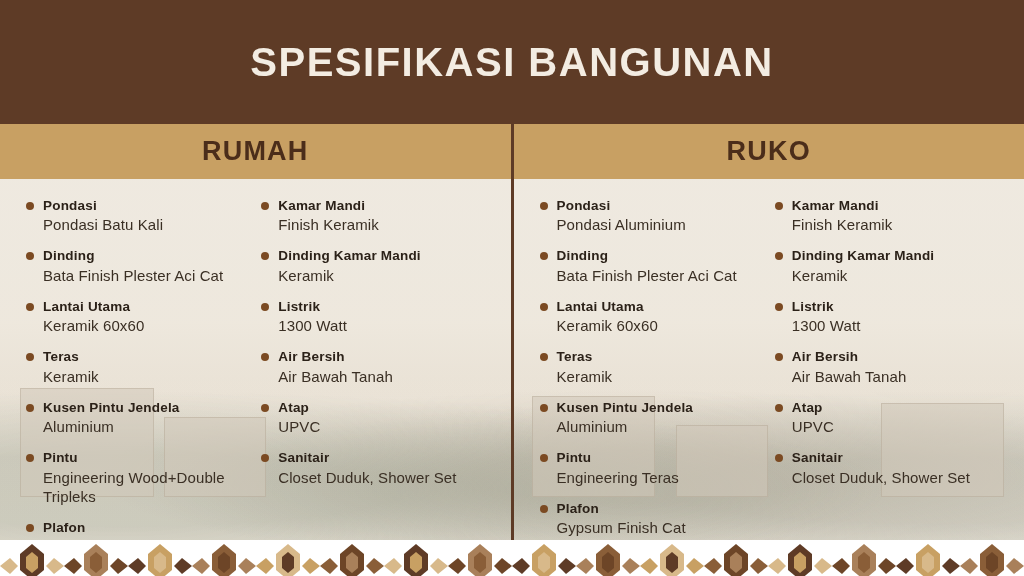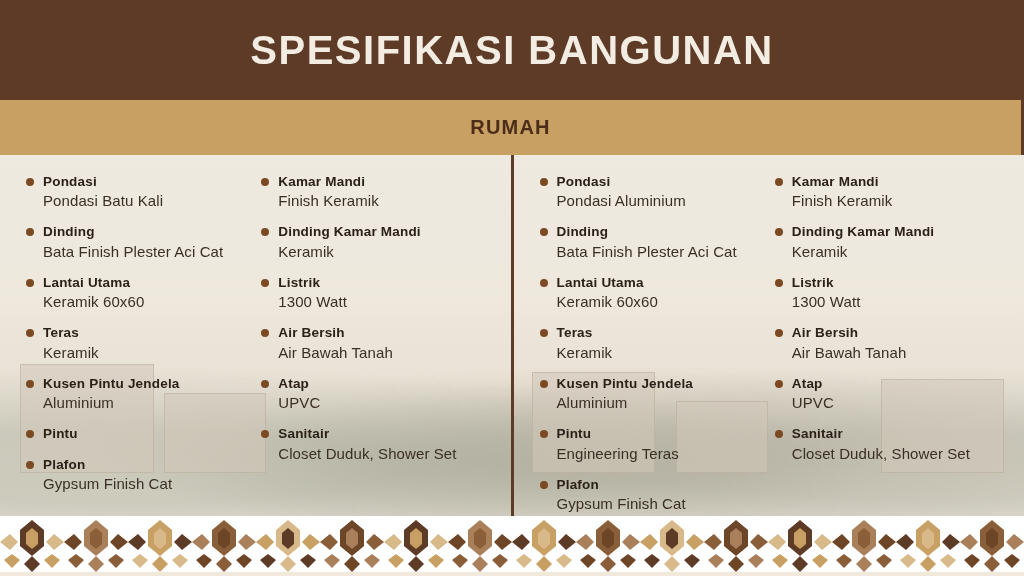--- a/index.html
+++ b/index.html
@@ -6,21 +6,21 @@
   html,body { width:1024px; height:576px; }
   body {
     font-family:"Liberation Sans", sans-serif;
     background:#f2e9dc;
     overflow:hidden;
     position:relative;
   }
 
   
   .header {
-    height:100px;
+    height:124px;
     background:#5e3b26;
     display:flex;
     align-items:center;
     justify-content:center;
   }
   .header-title {
     color:#f3ece2;
     font-size:40px;
     font-weight:bold;
     letter-spacing:1.5px;
@@ -34,21 +34,21 @@
   }
   .subheader .col {
     flex:1;
     display:flex;
     align-items:center;
     justify-content:center;
     position:relative;
   }
   .subheader .col-title {
     color:#4b2d1a;
-    font-size:20px;
+    font-size:27px;
     font-weight:bold;
     letter-spacing:1.2px;
   }
   .divider-vert {
     width:3px;
     background:#5e3b26;
   }
 
   
   .body-area {
@@ -151,20 +151,23 @@
 
 <div class="header">
   <div class="header-title">SPESIFIKASI BANGUNAN</div>
 </div>
 
 <div class="subheader">
   <div class="col">
     <div class="col-title">RUMAH</div>
   </div>
   <div class="divider-vert"></div>
+  <div class="col">
+    <div class="col-title">RUKO</div>
+  </div>
 </div>
 
 <div class="body-area">
   <div class="bg-photo"></div>
   <div class="bg-buildings">
     <div class="bld" style="left:2%;width:13%;height:30%;"></div>
     <div class="bld" style="left:16%;width:10%;height:22%;"></div>
     <div class="bld" style="left:52%;width:12%;height:28%;"></div>
     <div class="bld" style="left:66%;width:9%;height:20%;"></div>
     <div class="bld" style="left:86%;width:12%;height:26%;"></div>
@@ -206,20 +209,21 @@
           <div class="bullet"></div>
           <div class="item-texts">
             <div class="item-title">Kusen Pintu Jendela</div>
             <div class="item-value">Aluminium</div>
           </div>
         </div>
         <div class="item">
           <div class="bullet"></div>
           <div class="item-texts">
             <div class="item-title">Pintu</div>
+            <div class="item-value">Engineering Wood+Double Tripleks</div>
           </div>
         </div>
         <div class="item">
           <div class="bullet"></div>
           <div class="item-texts">
             <div class="item-title">Plafon</div>
             <div class="item-value">Gypsum Finish Cat</div>
           </div>
         </div>
       </div>

